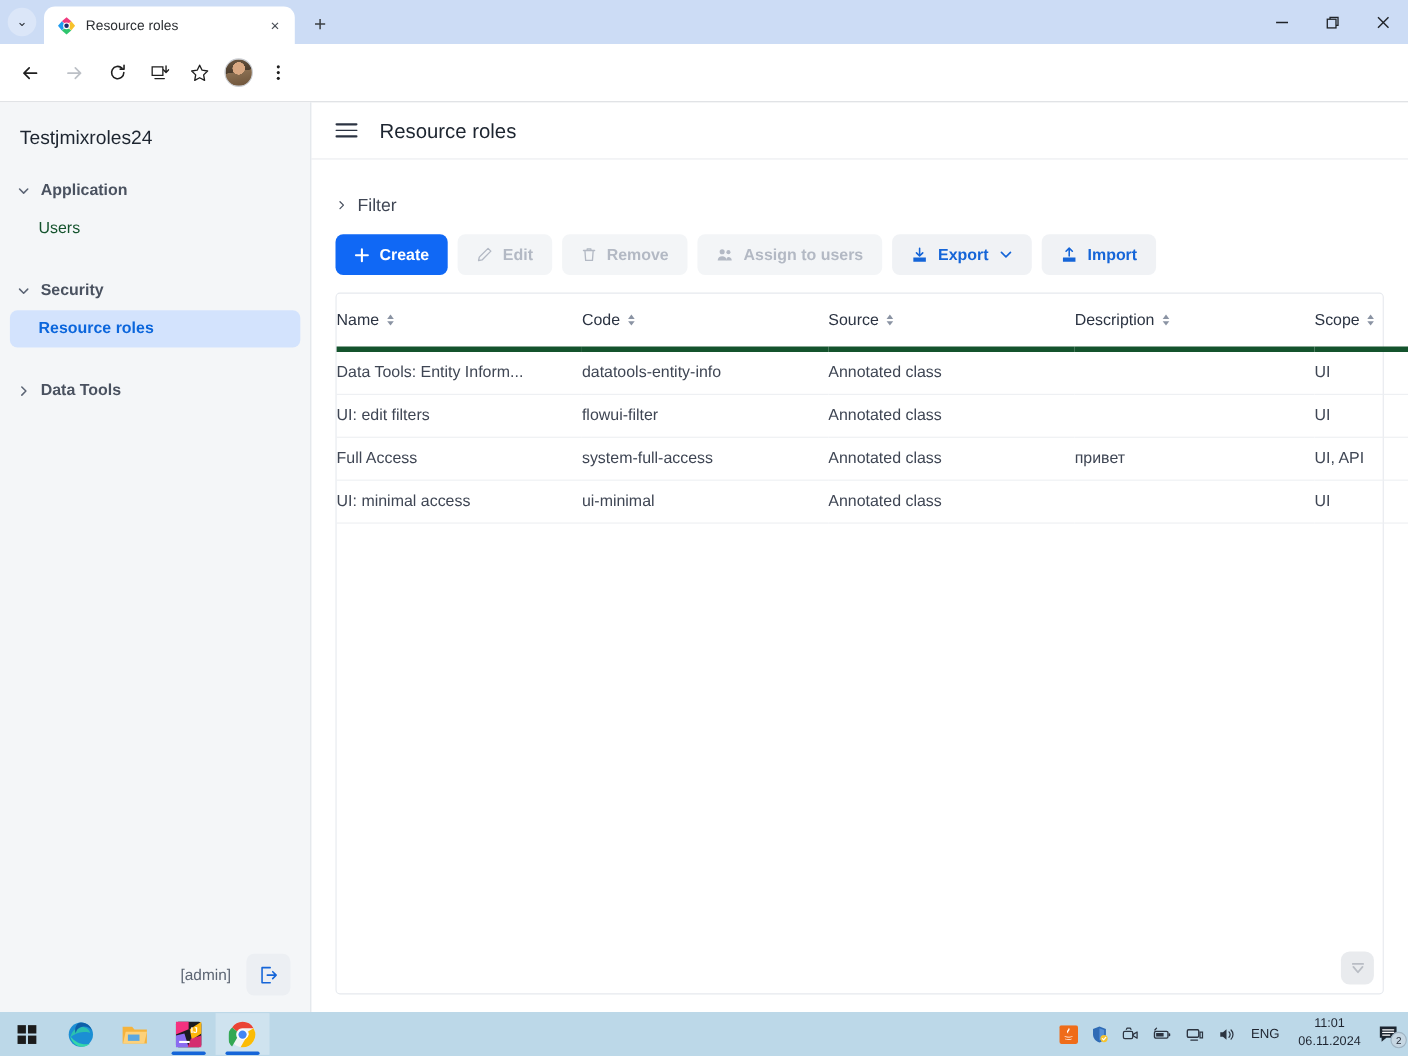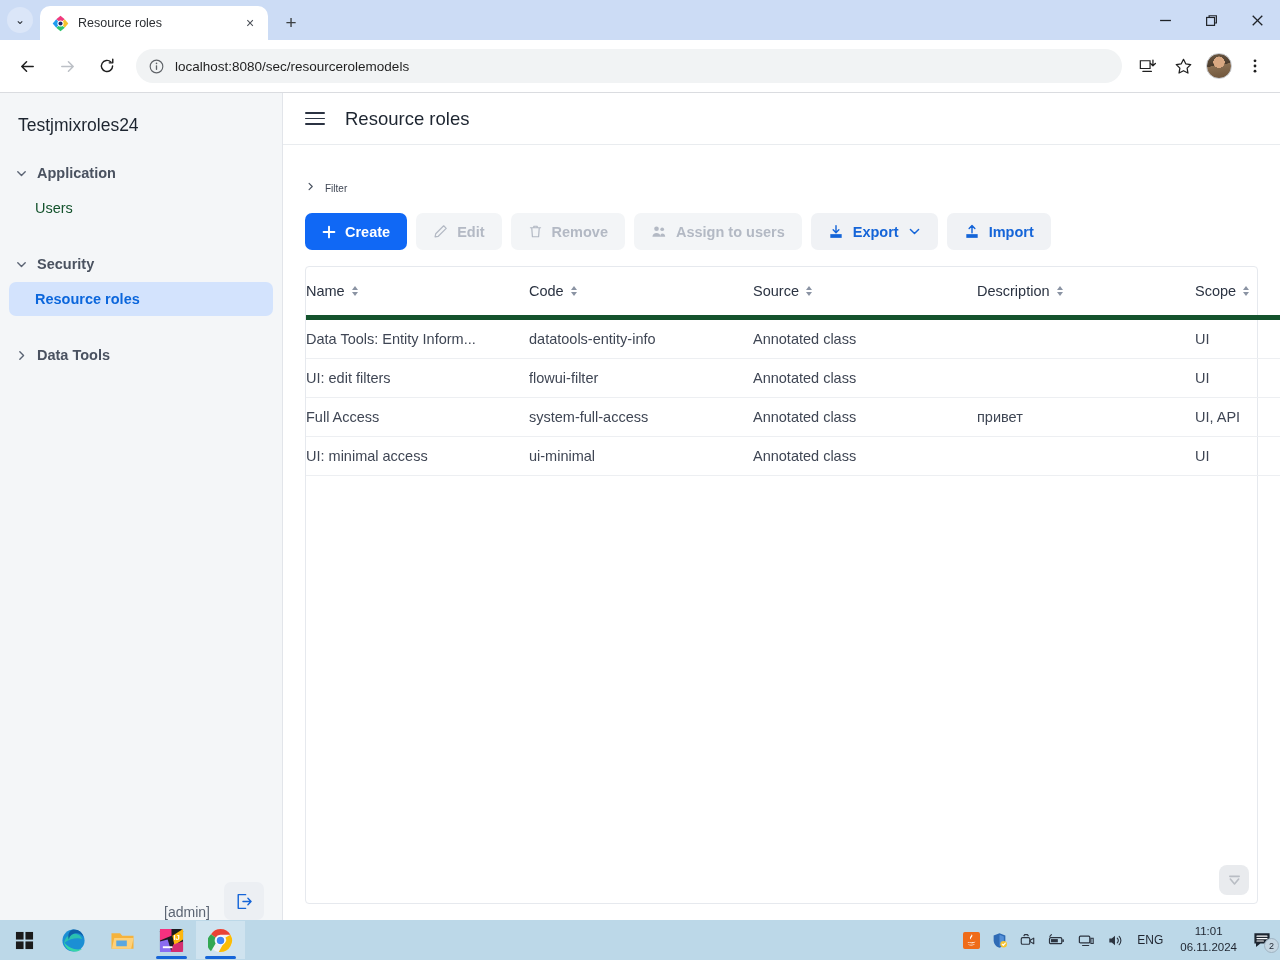--- a/index.html
+++ b/index.html
@@ -100,21 +100,21 @@
   .nav-chevron {
     width: 15px; height: 15px; display: inline-flex; align-items: center; justify-content: center;
     color: #5b6474; flex: none;
   }
   .nav-item {
     margin: 1px 9px; padding: 9px 10px 9px 26px; font-size: 14.5px;
     color: #14532d; border-radius: 7px;
   }
   .nav-item.active { background: #d3e3fd; color: #0b66dc; font-weight: 700; }
   .sidebar-footer {
-    height: 68px; display: flex; align-items: flex-end; justify-content: flex-end;
+    height: 68px; display: flex; align-items: center; justify-content: flex-end;
     gap: 14px; padding: 0 18px 0 12px;
   }
   .footer-user { font-size: 14px; color: #5c6573; }
   .logout-btn {
     width: 40px; height: 38px; border-radius: 7px; background: #eceff3;
     display: flex; align-items: center; justify-content: center; color: #1565d8;
   }
 
   
   .content { flex: 1; display: flex; flex-direction: column; min-width: 0; }
@@ -123,21 +123,21 @@
     padding: 0 22px; border-bottom: 1px solid #e9ecef; flex: none;
   }
   .hamburger { width: 20px; display: flex; flex-direction: column; gap: 4px; flex: none; }
   .hamburger i { display: block; height: 1.7px; background: #2b3342; border-radius: 1px; }
   .page-title { font-size: 18.5px; color: #1d2530; }
 
   .content-body { flex: 1; padding: 18px 16px 0 16px; display: flex; flex-direction: column; min-height: 0; }
 
   .filter-row {
     display: flex; align-items: center; gap: 9px; padding: 6px 0 0 6px;
-    font-size: 10px; color: #3f4654; height: 44px;
+    font-size: 16px; color: #3f4654; height: 44px;
   }
   .filter-chevron { color: #4a5260; font-size: 12px; }
 
   .btnbar { display: flex; align-items: center; gap: 9px; padding: 6px 0 16px 6px; }
   .btn {
     height: 37px; border-radius: 7px; display: inline-flex; align-items: center;
     gap: 9px; padding: 0 17px; font-size: 14.5px; font-weight: 700; white-space: nowrap;
   }
   .btn-primary { background: #1068f5; color: #ffffff; }
   .btn-ghost   { background: #f0f2f5; color: #1565d8; }
@@ -263,30 +263,20 @@
           <path d="M4 10h12M11 5l5 5-5 5" fill="none" stroke="currentColor" stroke-width="1.6" stroke-linecap="round" stroke-linejoin="round"></path>
         </svg>
     </div>
     <div class="navbtn">
       <svg width="18" height="18" viewBox="0 0 20 20">
         <path d="M16.2 10a6.2 6.2 0 1 1-1.9-4.5" fill="none" stroke="currentColor" stroke-width="1.6" stroke-linecap="round"></path>
         <path d="M16.4 2.6v3.9h-3.9" fill="none" stroke="currentColor" stroke-width="1.6" stroke-linecap="round" stroke-linejoin="round"></path>
       </svg>
     </div>
 
-    <div class="omnibox">
-      <span class="omni-info">
-        <svg width="17" height="17" viewBox="0 0 18 18">
-          <circle cx="9" cy="9" r="6.7" fill="none" stroke="#5f6368" stroke-width="1.2"></circle>
-          <circle cx="9" cy="5.7" r="0.85" fill="#5f6368"></circle>
-          <rect x="8.3" y="7.6" width="1.4" height="5" rx="0.6" fill="#5f6368"></rect>
-        </svg>
-      </span>
-      <span class="omni-url">localhost:8080/sec/resourcerolemodels</span>
-    </div>
 
     <div class="tb-icon">
       <svg width="18" height="18" viewBox="0 0 20 20">
         <path d="M2.6 4.2h10.8v8.6H2.6z" fill="none" stroke="currentColor" stroke-width="1.3"></path>
         <path d="M5.4 16h9.5" stroke="currentColor" stroke-width="1.3" stroke-linecap="round"></path>
         <path d="M16.6 3.4v6.3M13.9 7.2l2.7 2.6 2.7-2.6" fill="none" stroke="currentColor" stroke-width="1.4" stroke-linecap="round" stroke-linejoin="round"></path>
       </svg>
     </div>
     <div class="tb-icon">
       <svg width="19" height="19" viewBox="0 0 20 20">

